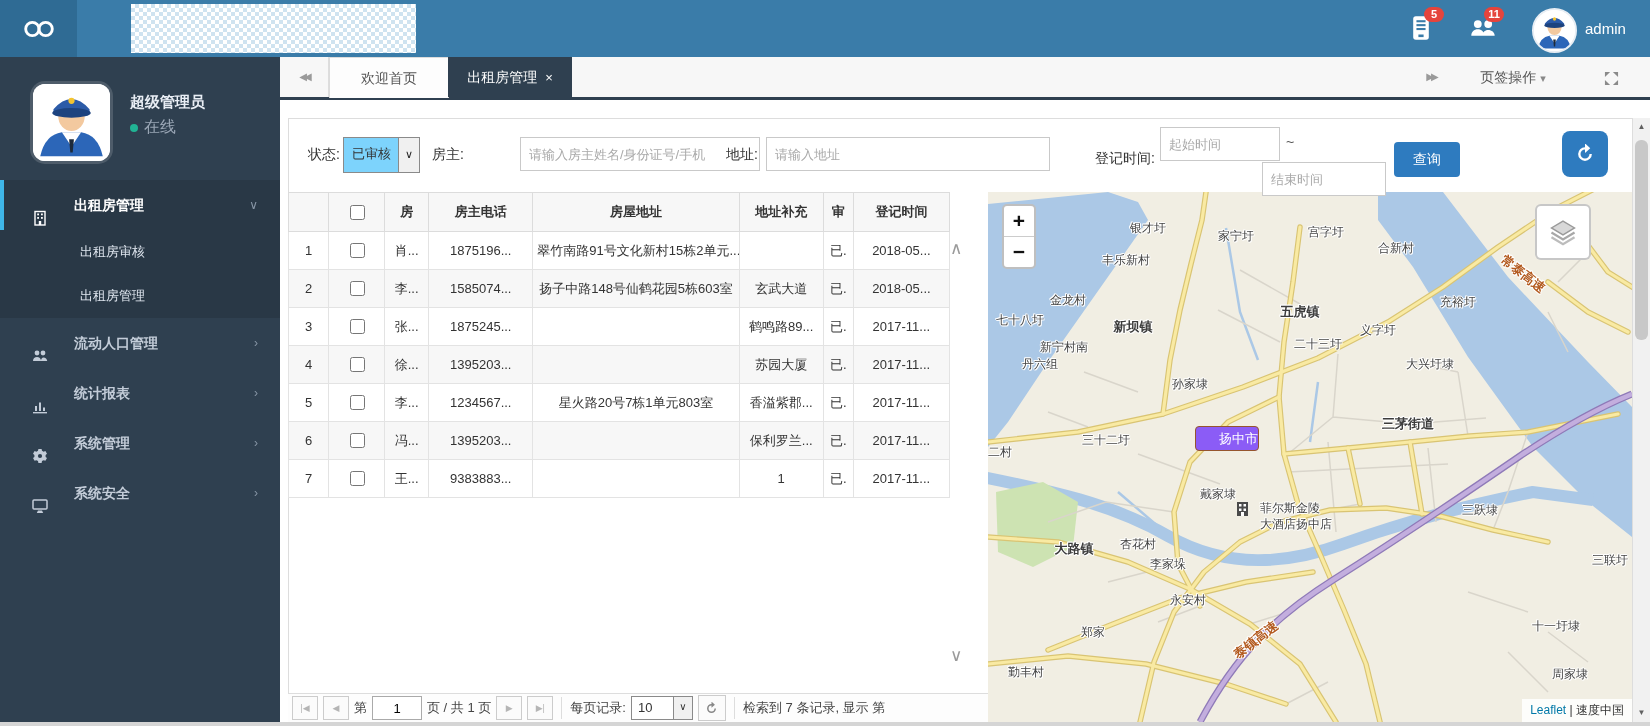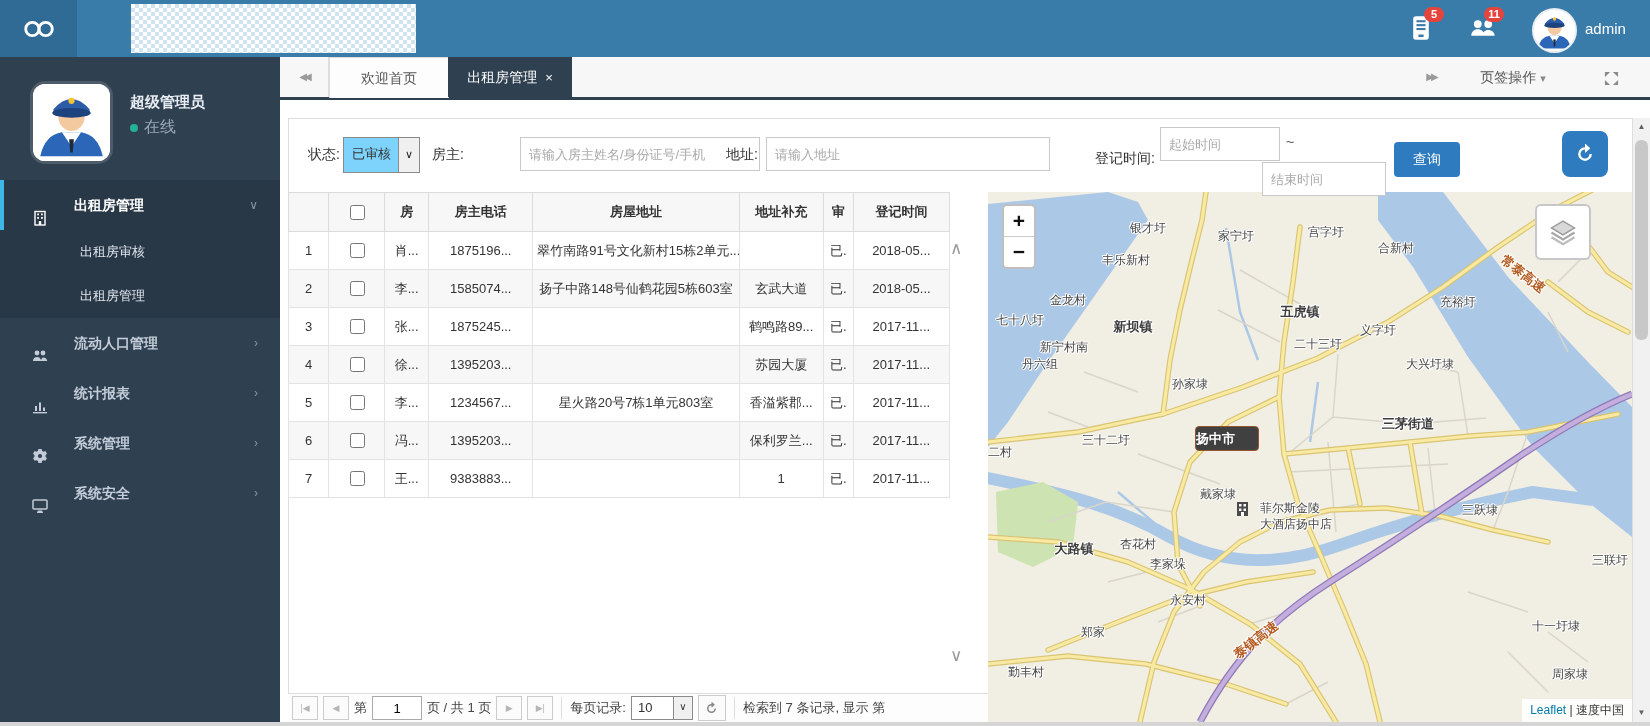--- a/index.html
+++ b/index.html
@@ -74,22 +74,22 @@
   .psel{position:relative;width:60px;height:22px;border:1px solid #8a8a8a;background:#fff;flex:0 0 auto;cursor:pointer;}
   .psel .val{position:absolute;left:6px;line-height:21px;font-size:13px;}
   .psel .arr{position:absolute;right:0;top:0;bottom:0;width:18px;border-left:1px solid #8a8a8a;background:#f0f0f0;
              text-align:center;line-height:20px;font-size:10px;}
   
   .map{position:absolute;left:988px;top:192px;width:644px;height:530px;background:#f1eee3;overflow:hidden;cursor:grab;}
   .mlabel{position:absolute;transform:translate(-50%,-50%);font-size:12px;color:#454545;white-space:nowrap;
           text-shadow:-1px 0 #fff,1px 0 #fff,0 -1px #fff,0 1px #fff,1px 1px #fff,-1px -1px #fff;}
   .mlabel.t{font-size:13px;font-weight:bold;color:#3c3c3c;}
   .mlabel.road{color:#b35a1f;font-weight:bold;font-size:13px;}
-  .citybadge{position:absolute;left:207px;top:234px;width:62px;height:23px;background:#404040;border:1px solid #96552e;
-             border-radius:4px;color:#fff;font-size:13px;font-weight:bold;text-align:left;line-height:23px;}
+  .citybadge{position:absolute;left:207px;top:234px;width:62px;height:23px;background:#8b5cf6;border:1px solid #96552e;
+             border-radius:4px;color:#fff;font-size:13px;font-weight:normal;text-align:right;line-height:23px;}
   .zoomctl{position:absolute;left:14px;top:12px;width:30px;background:#fff;border:2px solid rgba(0,0,0,.25);border-radius:5px;overflow:hidden;}
   .zoomctl .zb{height:30px;line-height:30px;text-align:center;font-size:21px;font-weight:bold;color:#111;cursor:pointer;}
   .zoomctl .zb+.zb{border-top:1px solid #ccc;}
   .layersctl{position:absolute;right:41px;top:12px;width:52px;height:52px;background:#fff;border:2px solid rgba(0,0,0,.22);
              border-radius:6px;display:flex;align-items:center;justify-content:center;cursor:pointer;}
   .attrib{position:absolute;right:0;bottom:0;background:rgba(255,255,255,.85);padding:3px 8px;font-size:12px;color:#333;}
   .attrib .lk{color:#0078a8;}
   
   .vsb{position:absolute;left:1632px;top:118px;width:18px;height:604px;background:#f1f1f1;border-left:1px solid #ddd;box-sizing:border-box;}
   .vsb .ar{position:absolute;left:0;width:17px;height:18px;text-align:center;font-size:8px;color:#606060;line-height:18px;cursor:pointer;}

